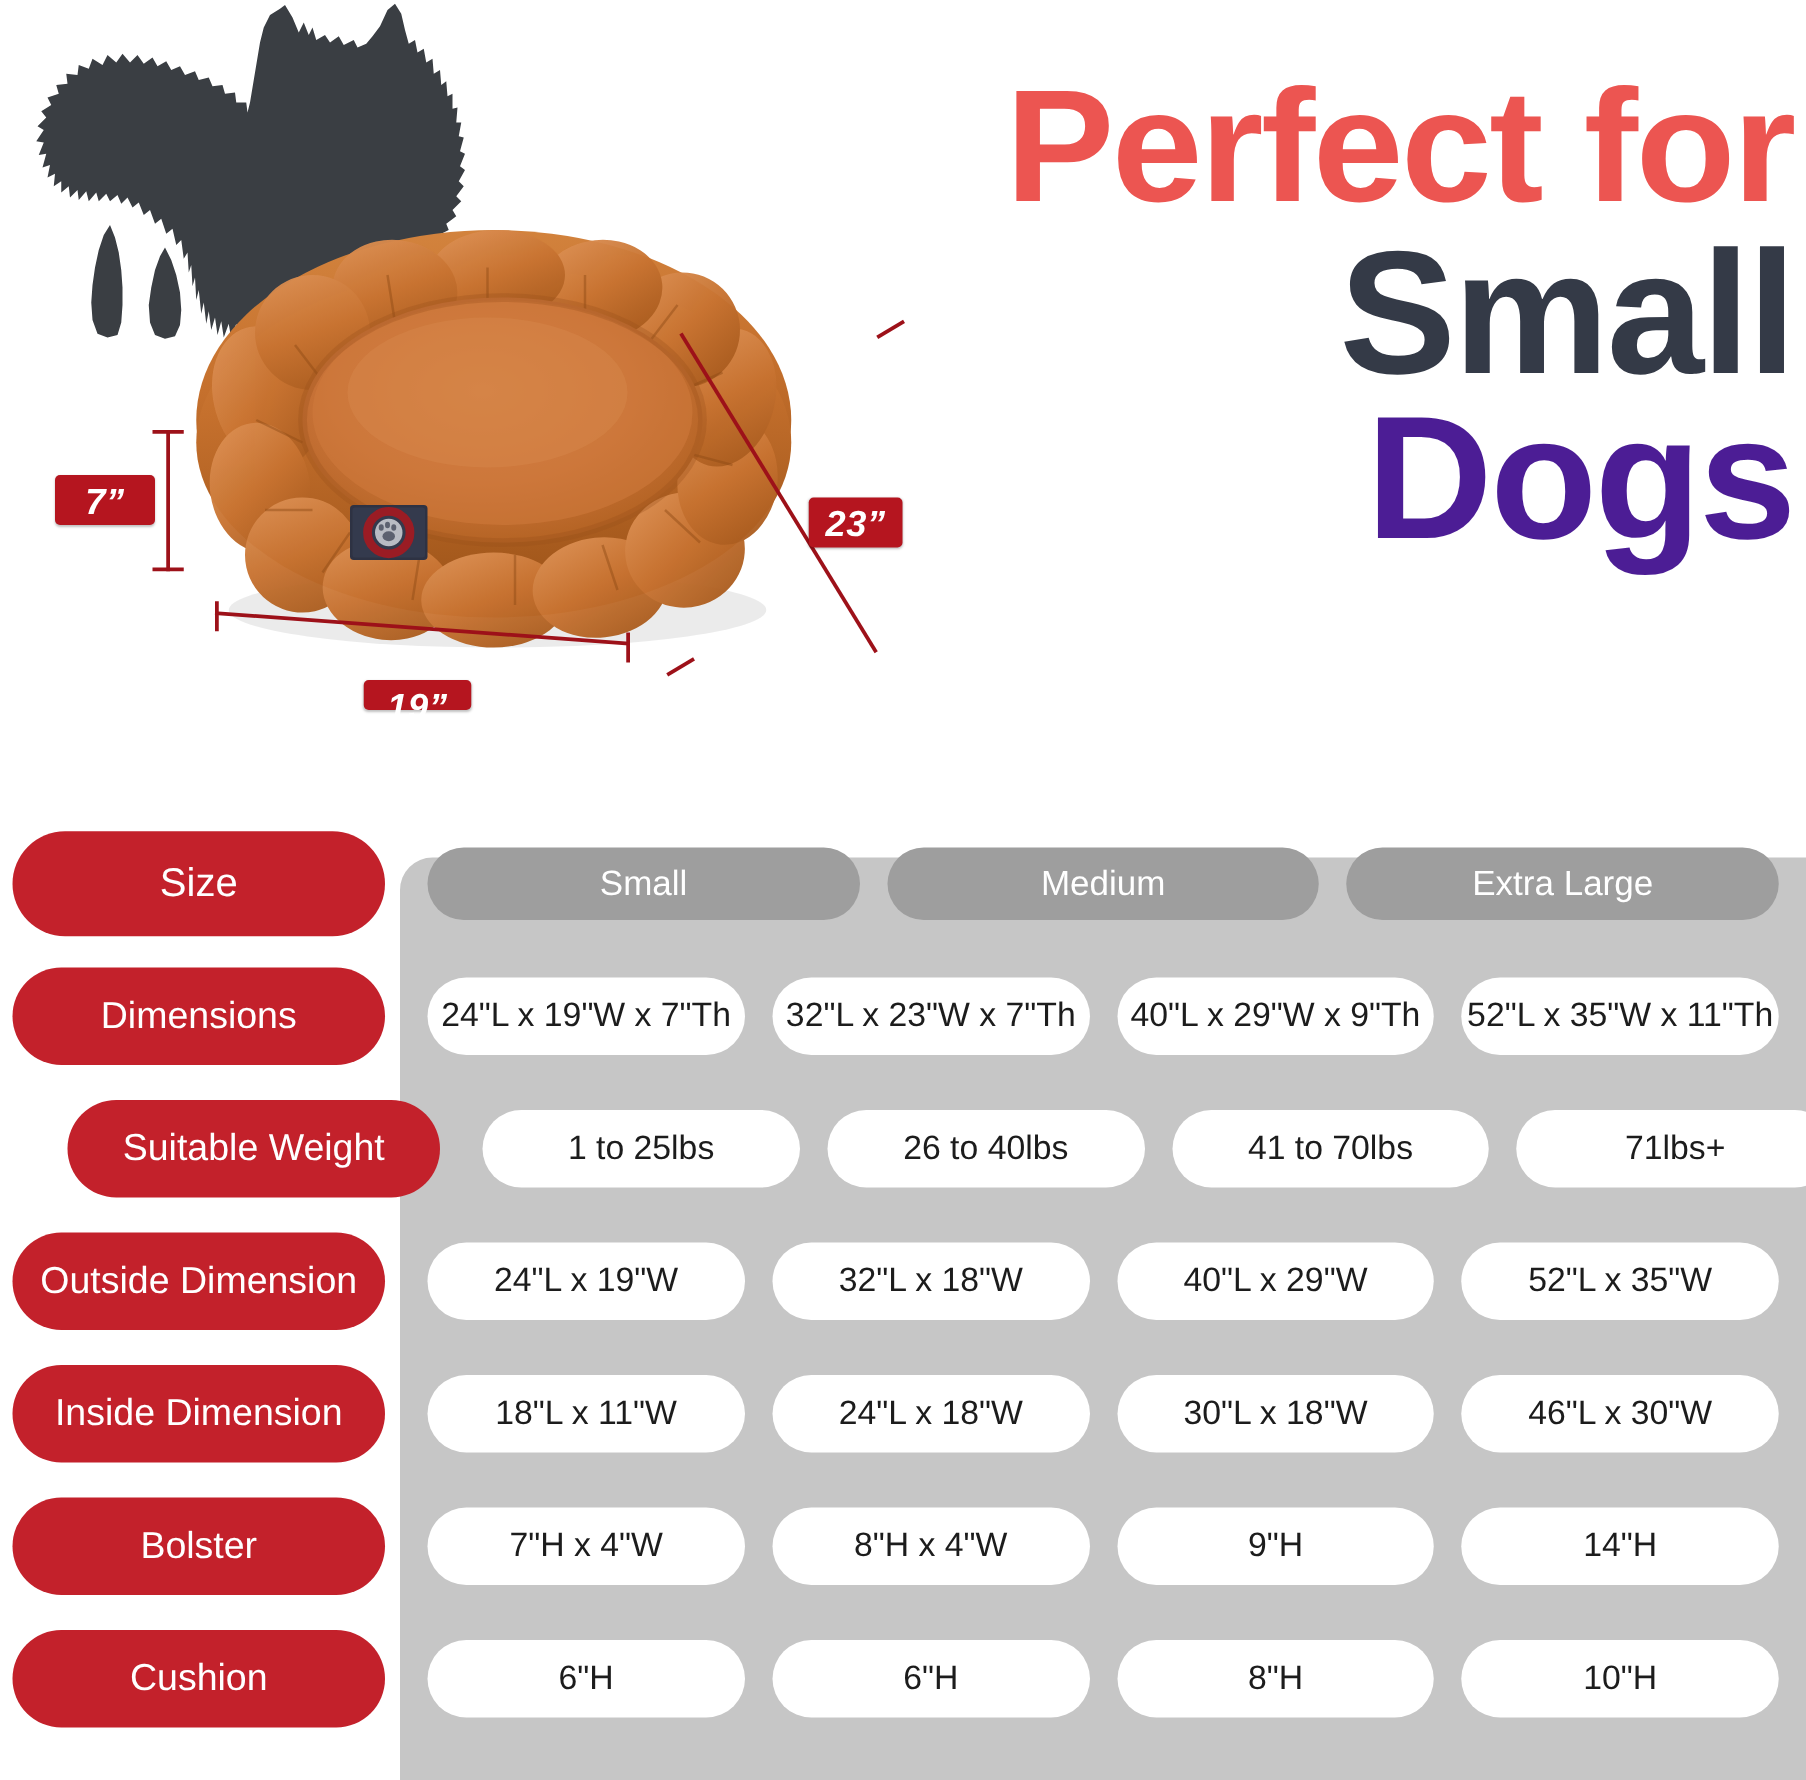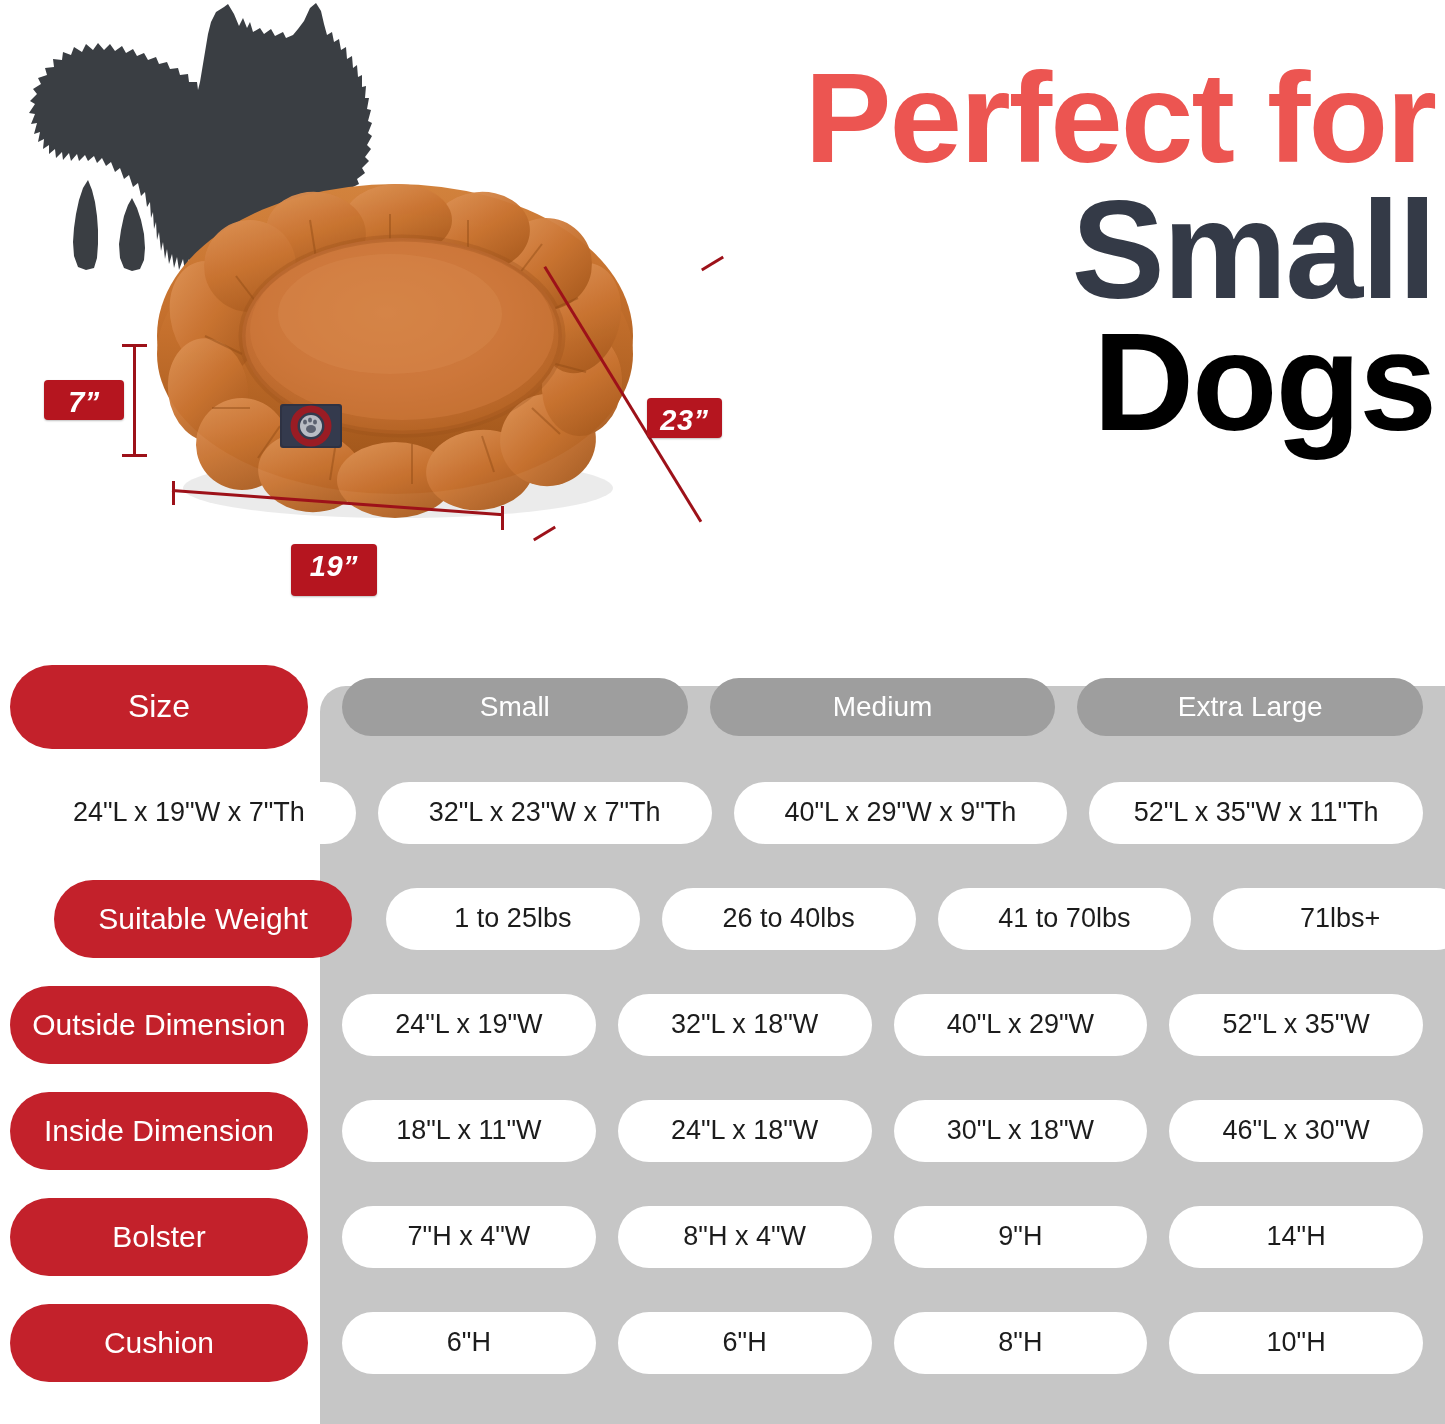--- a/index.html
+++ b/index.html
@@ -72,21 +72,21 @@
   #dim-h-cap-t  { left: 122px; top: 344px; width: 25px; height: 3px; }
   #dim-h-cap-b  { left: 122px; top: 454px; width: 25px; height: 3px; }
   #dim-h-badge  { left: 44px;  top: 380px; width: 80px; height: 40px;
                   font-size: 29px; padding-top: 8px; box-sizing: border-box; }
 
   
   #dim-w-line   { left: 172px; top: 489px; width: 332px; height: 3px;
                   transform: rotate(4.2deg); transform-origin: left center; }
   #dim-w-cap-l  { left: 172px; top: 481px; width: 3px;  height: 24px; }
   #dim-w-cap-r  { left: 501px; top: 506px; width: 3px;  height: 24px; }
-  #dim-w-badge  { left: 291px; top: 544px; width: 86px; height: 52px;
+  #dim-w-badge  { left: 291px; top: 544px; width: 86px; height: 24px;
                   font-size: 29px; padding-top: 8px; box-sizing: border-box; }
 
   
   #dim-d-line   { left: 546px; top: 266px; width: 299px; height: 3px;
                   transform: rotate(58.5deg); transform-origin: left top; }
   #dim-d-cap-t  { left: 700px; top: 262px; width: 25px; height: 3px;
                   transform: rotate(-31deg); }
   #dim-d-cap-b  { left: 532px; top: 532px; width: 25px; height: 3px;
                   transform: rotate(-31deg); }
   #dim-d-badge  { left: 647px; top: 398px; width: 75px; height: 40px;
@@ -113,21 +113,21 @@
     transform: scaleX(1.02);
     transform-origin: right center;
   }
   #headline-l2 {
     font-size: 140px;
     color: #343a47;
     margin-top: 8px;
   }
   #headline-l3 {
     font-size: 140px;
-    color: #000000;
+    color: #4c1d95;
     margin-top: 2px;
   }
 
   
   #spec-panel {
     position: absolute;
     left: 320px;
     top: 686px;
     width: 1125px;
     height: 738px;
@@ -369,20 +369,21 @@
     <div class="spec-row header" style="top:0px;">
       <div class="row-label">Size</div>
       <div class="cells">
         <div class="cell">Small</div>
         <div class="cell">Medium</div>
         <div class="cell">Extra Large</div>
       </div>
     </div>
 
     <div class="spec-row" style="top:106px;">
+      <div class="row-label">Dimensions</div>
       <div class="cells">
         <div class="cell">24"L x 19"W x 7"Th</div>
         <div class="cell">32"L x 23"W x 7"Th</div>
         <div class="cell">40"L x 29"W x 9"Th</div>
         <div class="cell">52"L x 35"W x 11"Th</div>
       </div>
     </div>
 
     <div class="spec-row" style="top:212px;margin-left:44px;">
       <div class="row-label">Suitable Weight</div>

